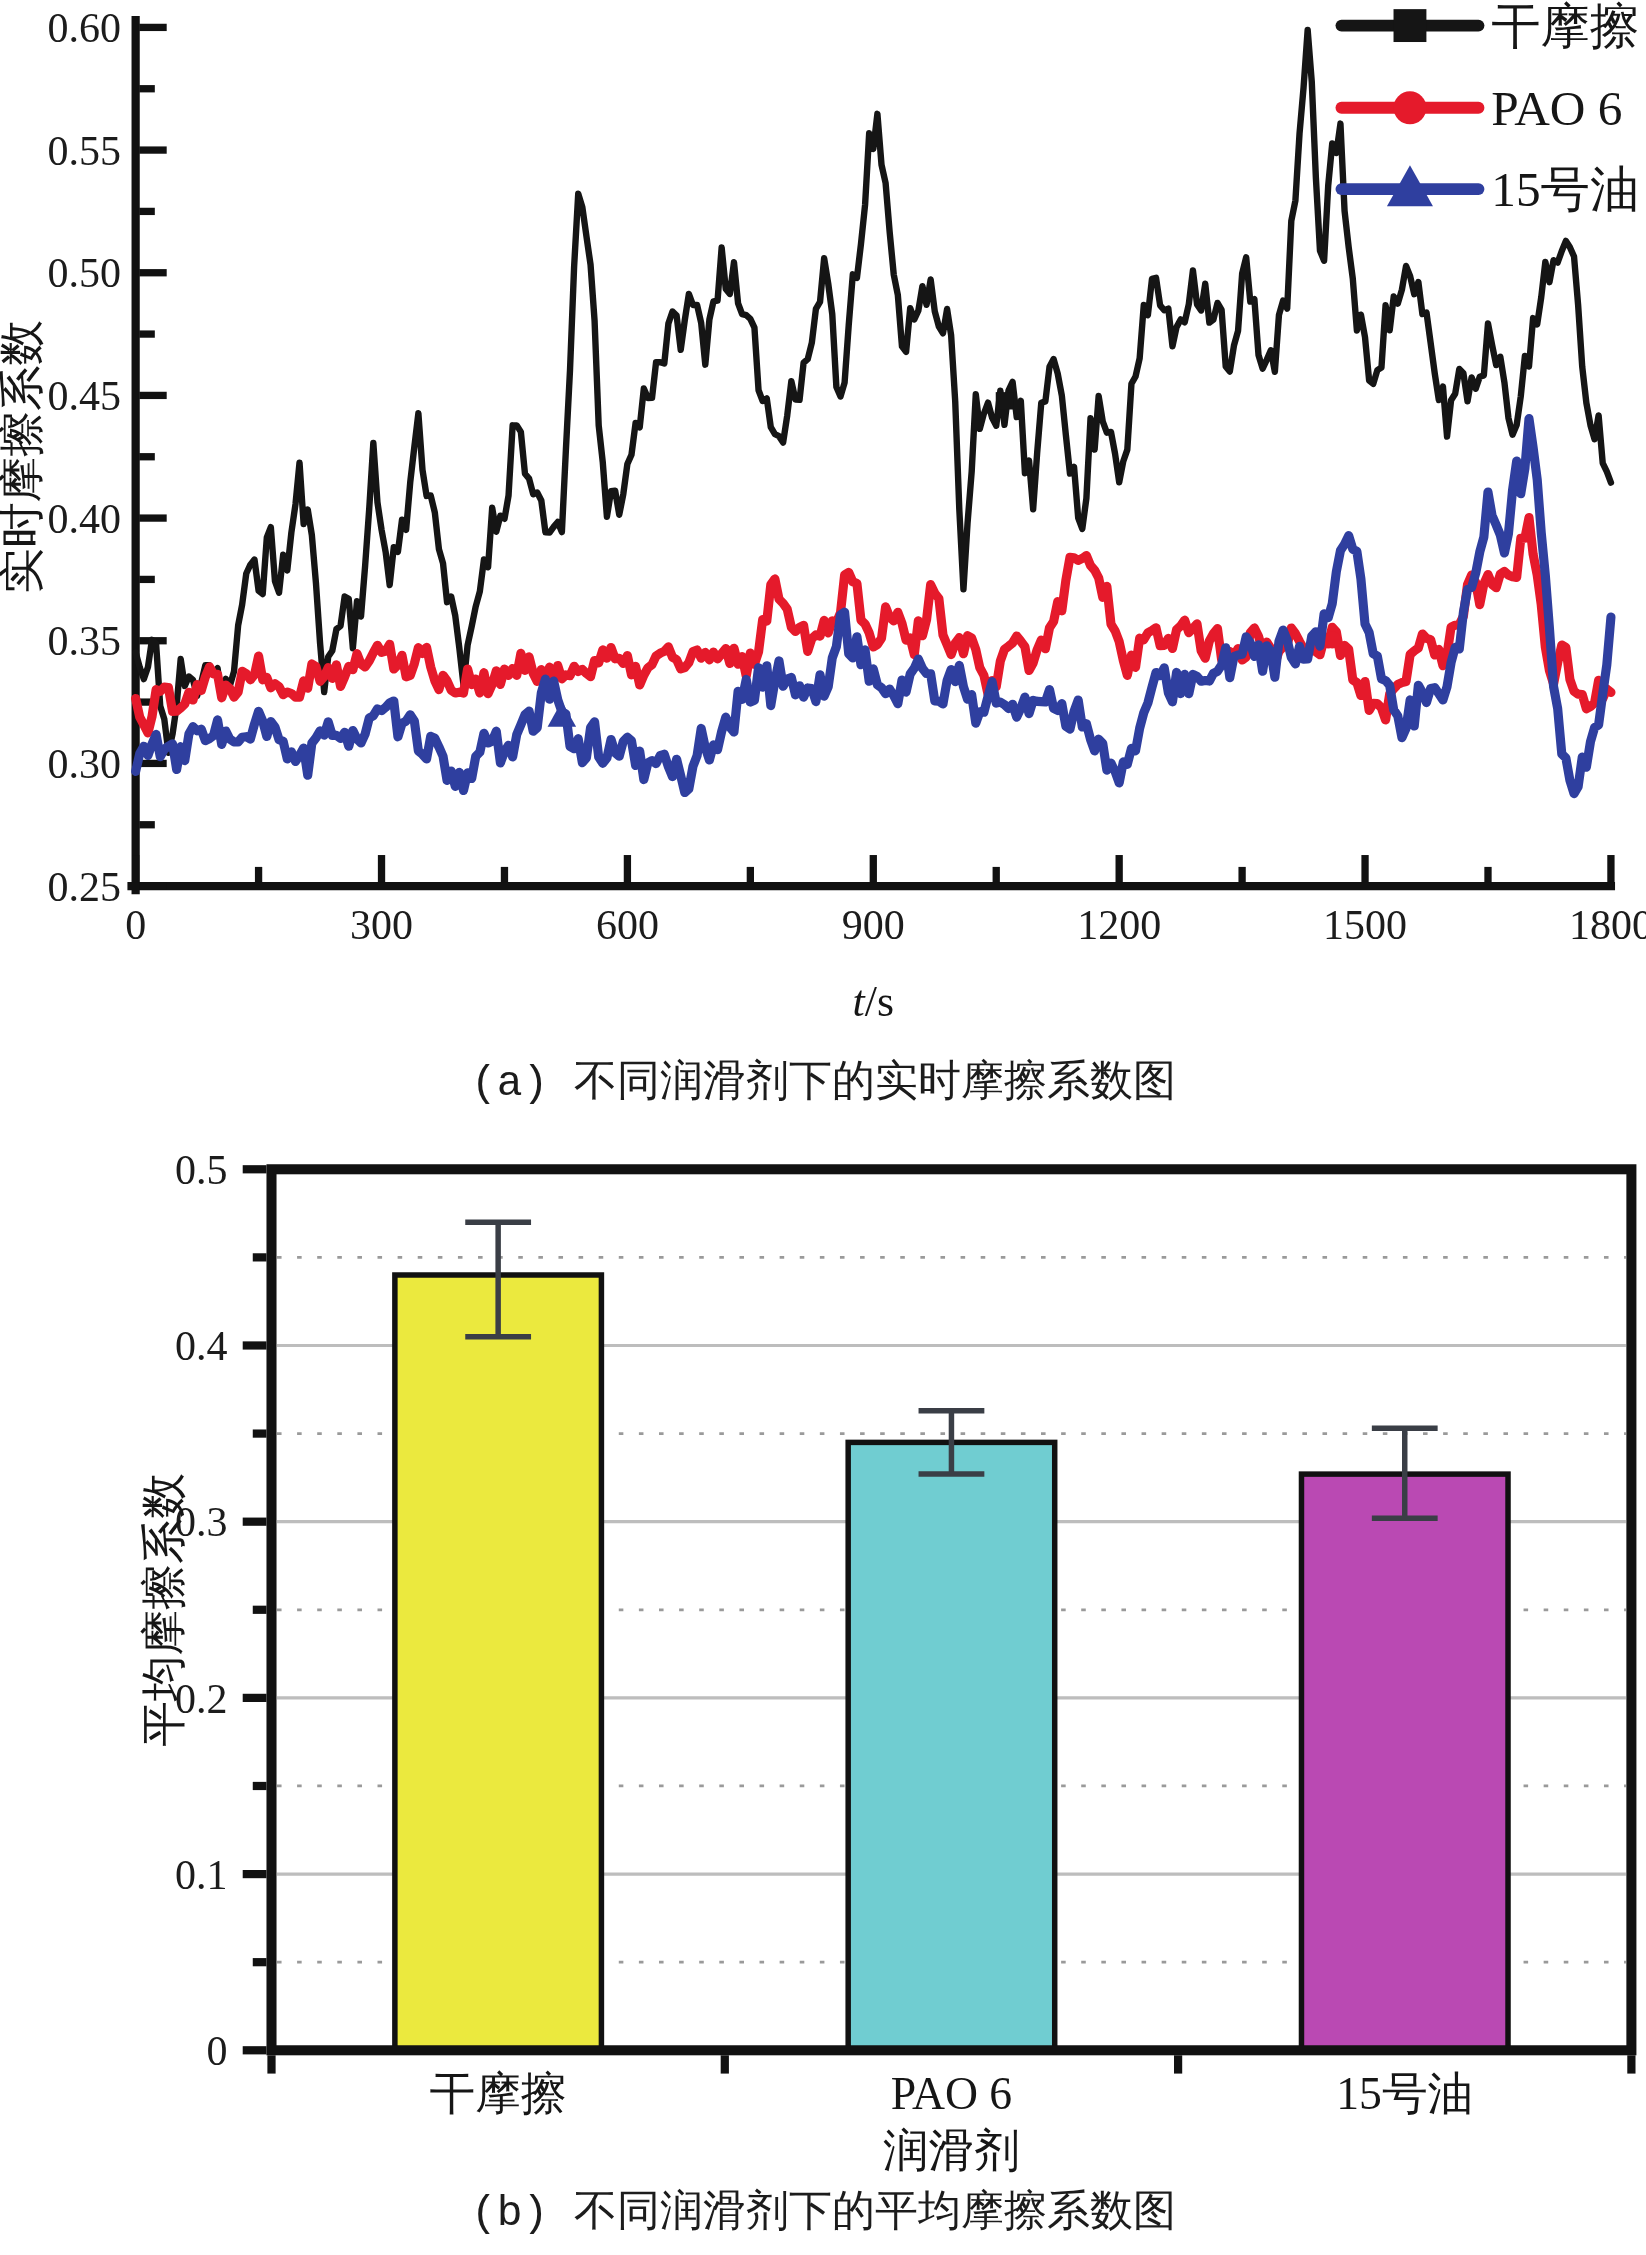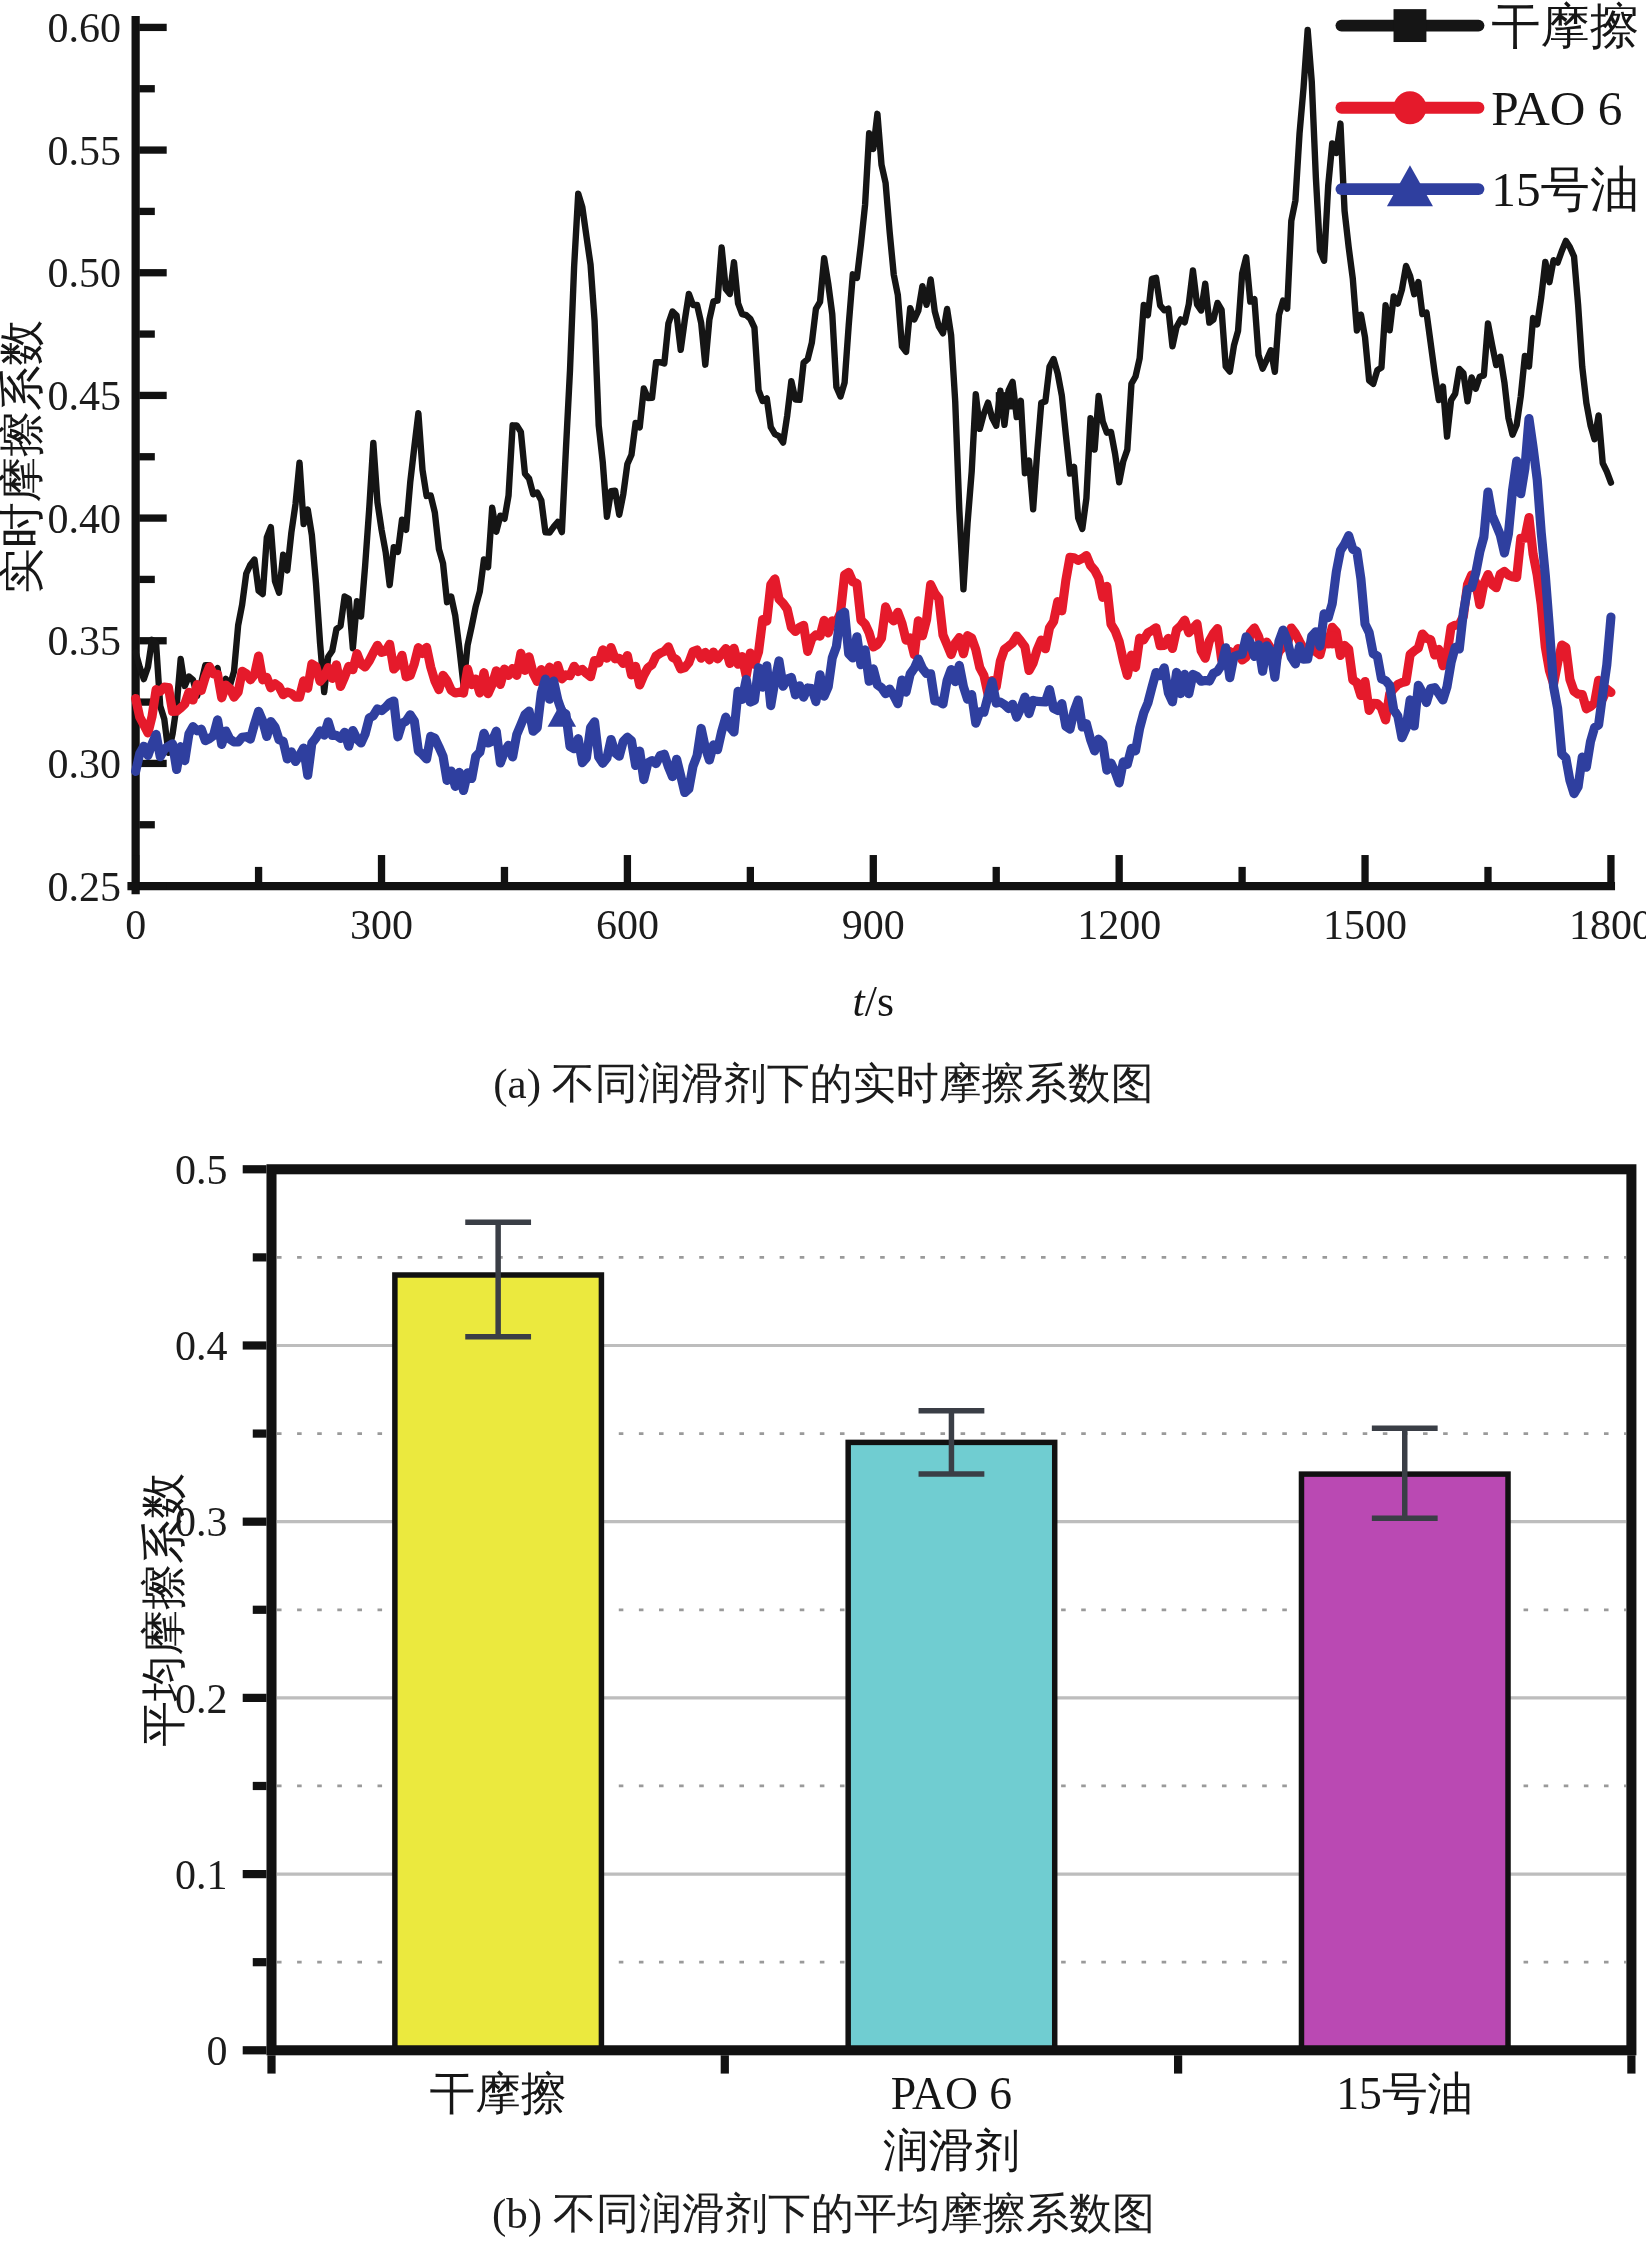--- a/index.html
+++ b/index.html
@@ -6,21 +6,21 @@
   body{
     width:1647px;height:2255px;position:relative;overflow:hidden;
     background:#ffffff;font-family:"Liberation Serif","DejaVu Serif",serif;
   }
   svg{position:absolute;left:0;}
   #chartA{top:0;}
   #chartB{top:1151px;}
   .caption{
     position:absolute;left:0;width:100%;text-align:center;
     font-size:43px;color:#1c1c1c;line-height:53px;
-    font-family:Liberation Serif, serif;
+    font-family:Liberation Mono, monospace;
   }
   #caption-a{top:1057px;}
   #caption-b{top:2187px;}
 </style>
 </head>
 <body>
 
 <svg id="chartA" width="1647" height="1151" viewBox="0 0 1802 1260">
     <g stroke="#111111" stroke-width="9" stroke-linecap="square">
       <line x1="148" y1="22" x2="148" y2="974.5"></line>

